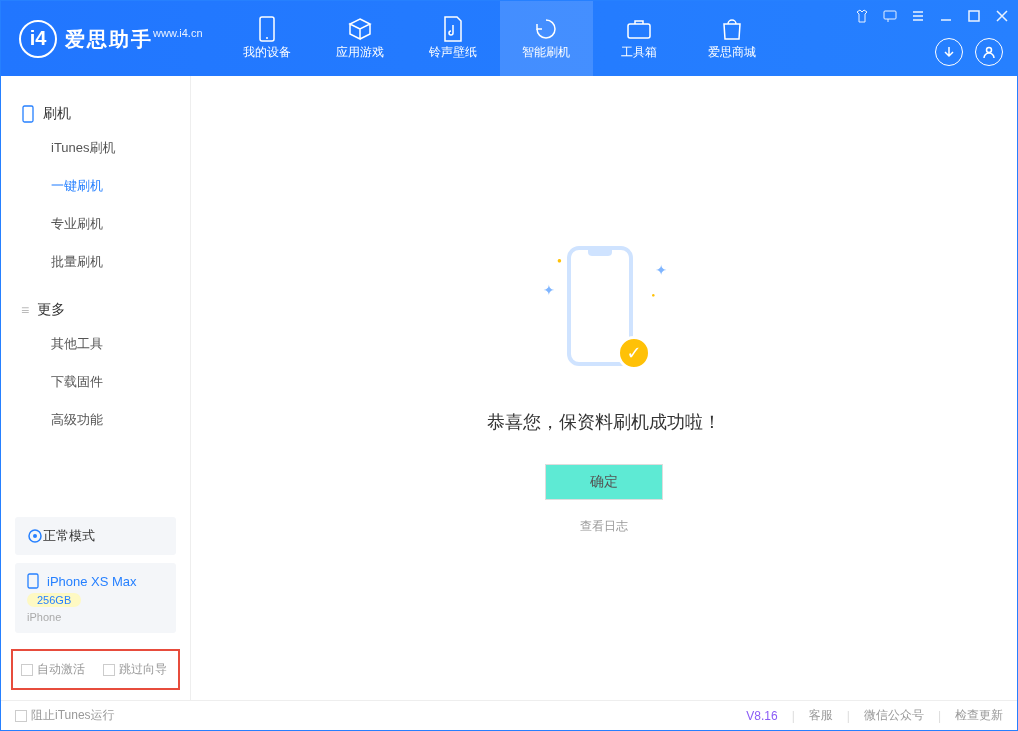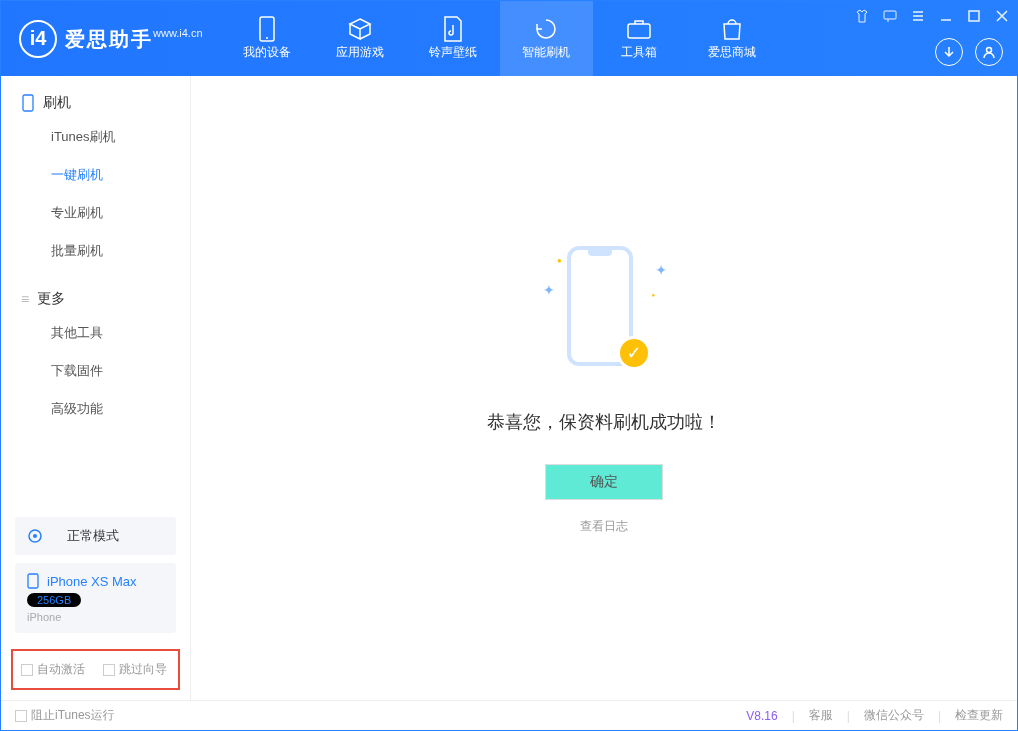--- a/index.html
+++ b/index.html
@@ -16,31 +16,31 @@
 .tab { width: 93px; display: flex; flex-direction: column; align-items: center; justify-content: center; color: #fff; font-size: 12px; cursor: pointer; gap: 2px; }
 .tab.active { background: rgba(255,255,255,.15); }
 .tab-icon { width: 26px; height: 26px; display: flex; align-items: center; justify-content: center; }
 .win-controls { position: absolute; right: 6px; top: 6px; display: flex; gap: 10px; color: #fff; font-size: 14px; }
 .win-btn { width: 18px; height: 18px; display: flex; align-items: center; justify-content: center; cursor: pointer; opacity: .9; }
 .header-right { position: absolute; right: 14px; bottom: 10px; display: flex; gap: 12px; color: #fff; }
 .circle-btn { width: 28px; height: 28px; border: 1.5px solid #fff; border-radius: 50%; display: flex; align-items: center; justify-content: center; cursor: pointer; }
 
 
 .body { display: flex; height: calc(100% - 75px - 30px); }
-.sidebar { width: 190px; border-right: 1px solid #eee; display: flex; flex-direction: column; padding-top: 12px; }
+.sidebar { width: 190px; border-right: 1px solid #eee; display: flex; flex-direction: column; padding-top: 23px; }
 .side-group { margin-bottom: 14px; }
 .side-title { display: flex; align-items: center; gap: 8px; padding: 6px 20px; font-size: 14px; color: #333; font-weight: 500; }
 .side-item { padding: 10px 20px 10px 50px; font-size: 13px; color: #555; cursor: pointer; }
 .side-item.active { color: #2680ff; }
 .spacer { flex: 1; }
 
-.device-box { margin: 0 14px 8px; background: #f4f6f9; border-radius: 3px; padding: 10px 12px; font-size: 13px; color: #333; display: flex; align-items: center; gap: 24px; }
+.device-box { margin: 0 14px 8px; background: #f4f6f9; border-radius: 3px; padding: 10px 12px; font-size: 13px; color: #333; display: flex; align-items: center; gap: 0; }
 .device-info { margin: 0 14px 10px; background: #f4f6f9; border-radius: 3px; padding: 10px 12px; font-size: 13px; }
 .device-name { color: #2680ff; font-weight: 500; }
-.device-cap { display: inline-block; background: #000000; color: #2680ff; border-radius: 10px; padding: 1px 10px; font-size: 11px; margin-top: 4px; }
+.device-cap { display: inline-block; background: #fef9c3; color: #2680ff; border-radius: 10px; padding: 1px 10px; font-size: 11px; margin-top: 4px; }
 .device-type { color: #aaa; font-size: 11px; margin-top: 4px; }
 
 .check-row { border: 2px solid #e74c3c; margin: 6px 10px 10px; padding: 10px 8px; display: flex; gap: 18px; font-size: 12px; color: #999; }
 .ck { display: flex; align-items: center; gap: 4px; }
 .ck-box { width: 12px; height: 12px; border: 1px solid #ccc; }
 
 
 .main { flex: 1; display: flex; flex-direction: column; align-items: center; justify-content: center; }
 .phone-illu { position: relative; width: 130px; height: 140px; margin-bottom: 28px; }
 .phone-body { position: absolute; left: 28px; top: 4px; width: 66px; height: 120px; border: 4px solid #cfe3ff; border-radius: 12px; background: #fff; }

